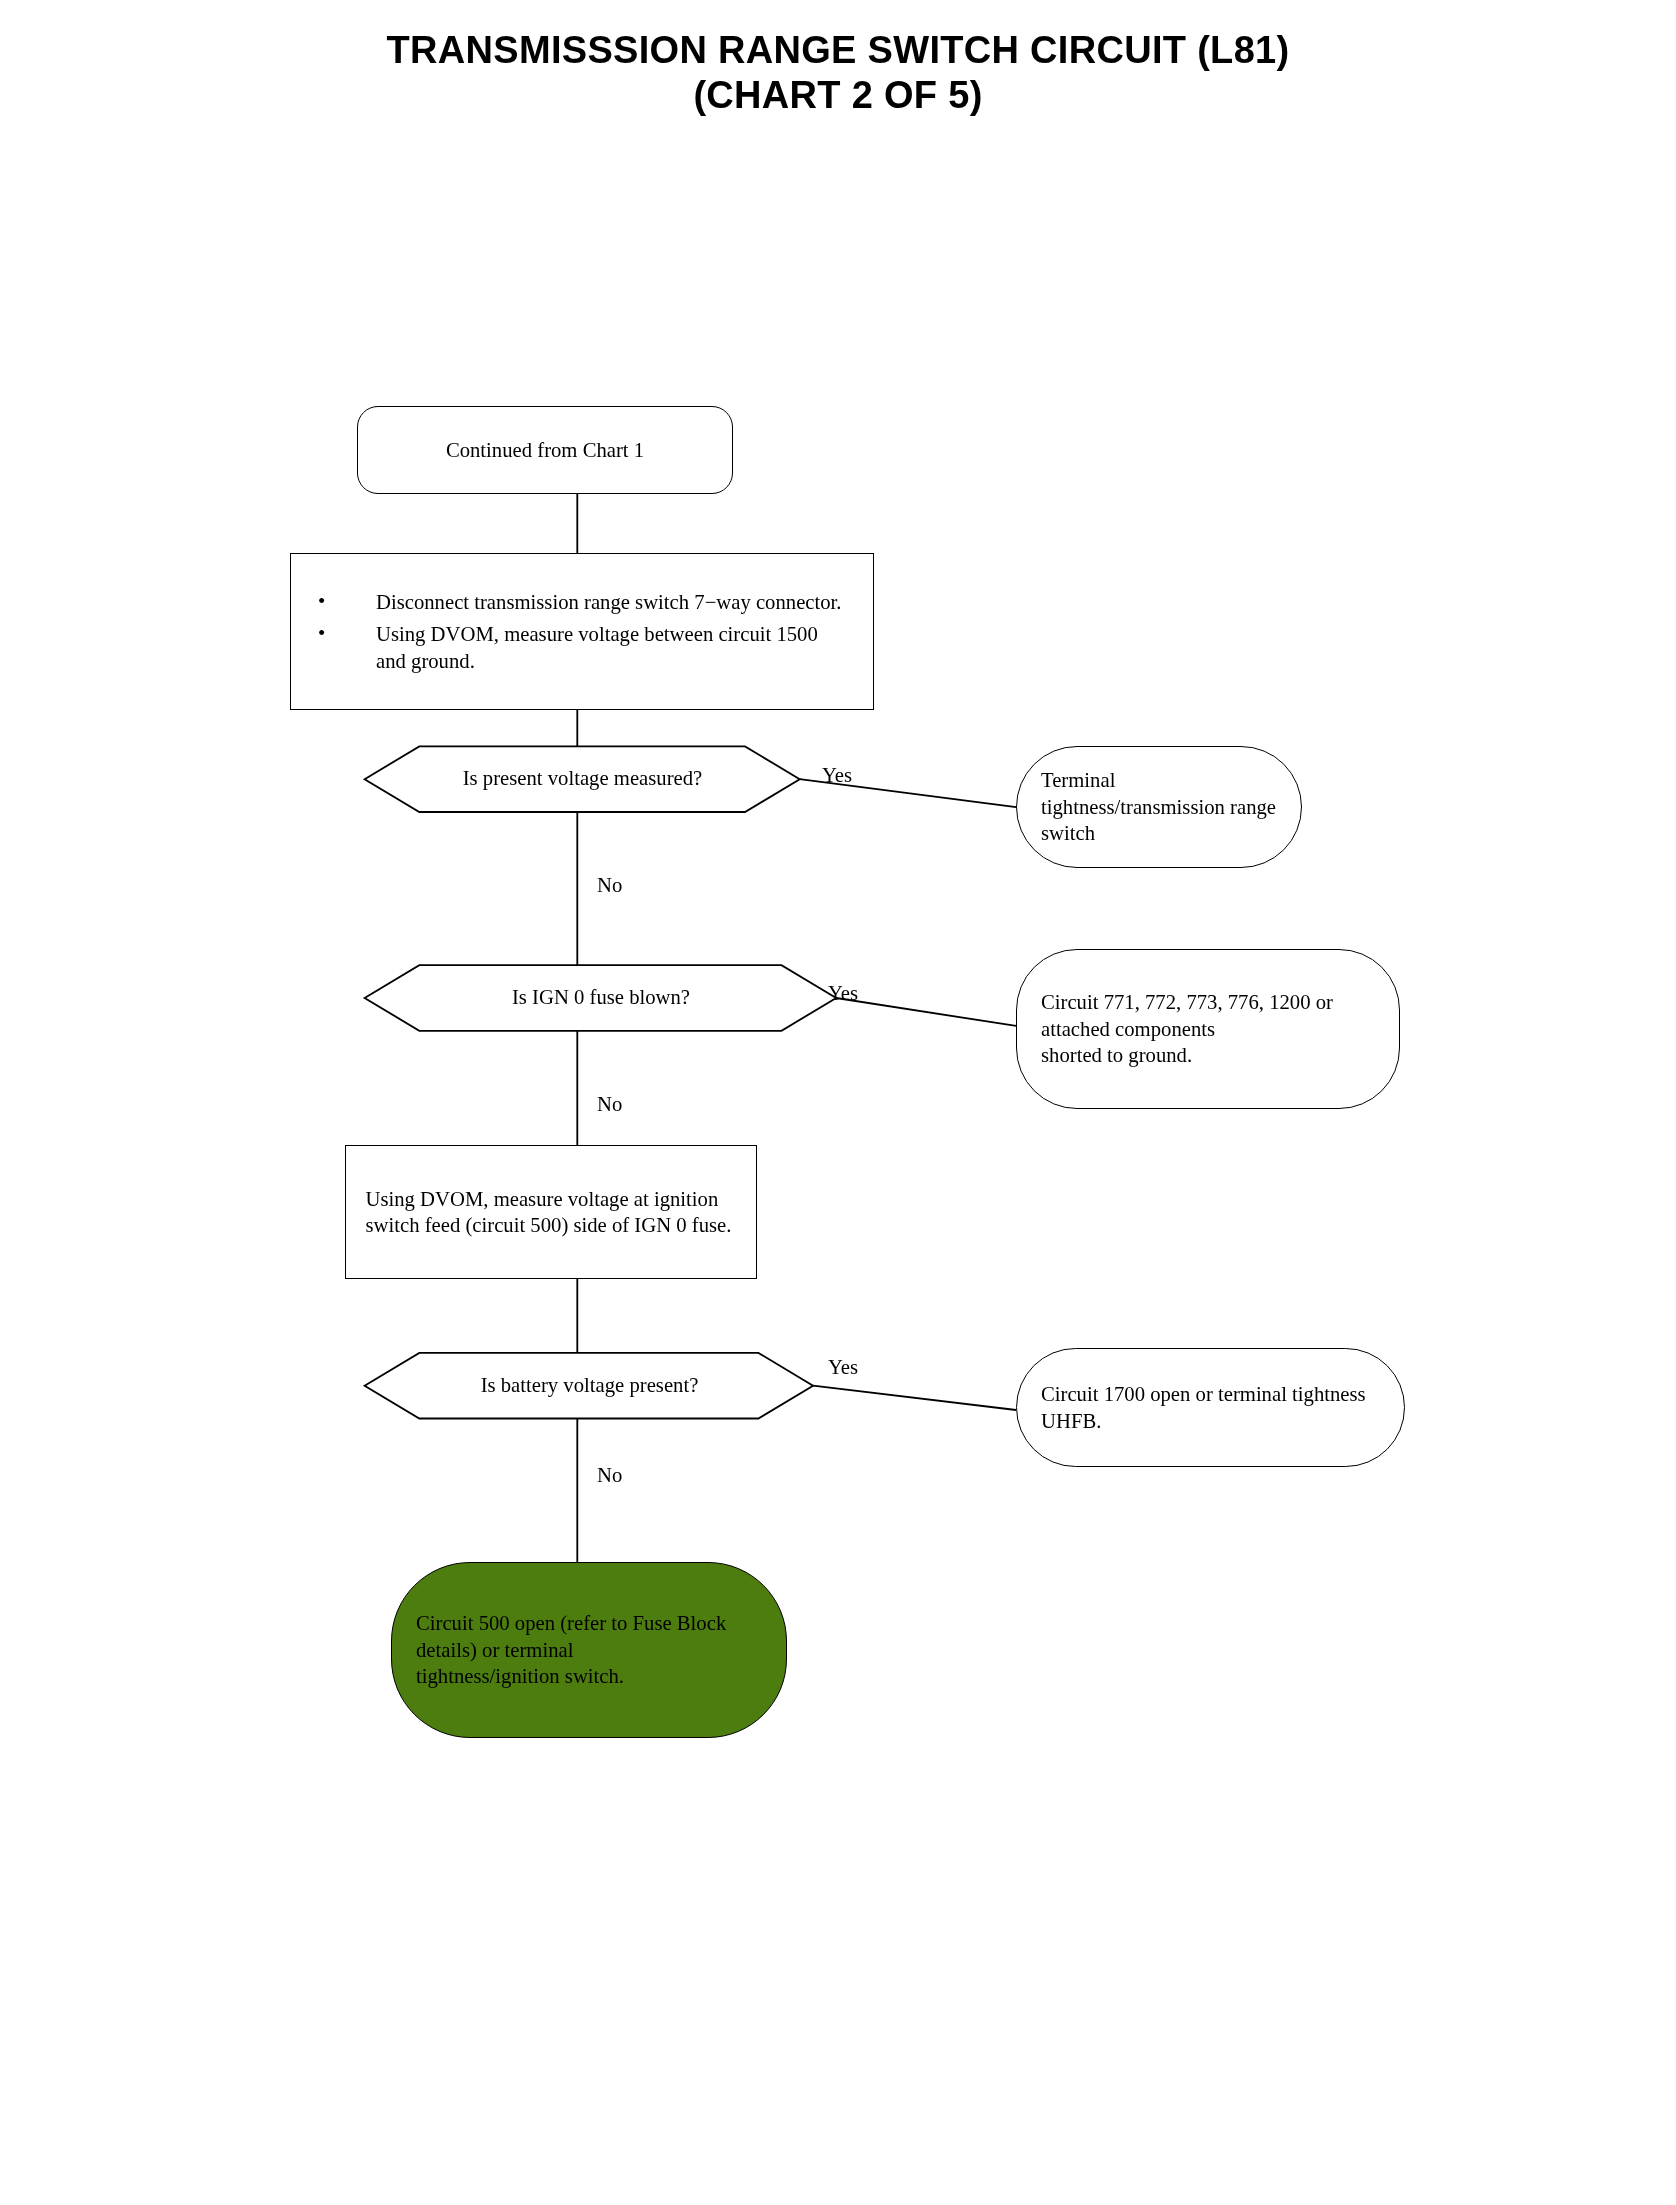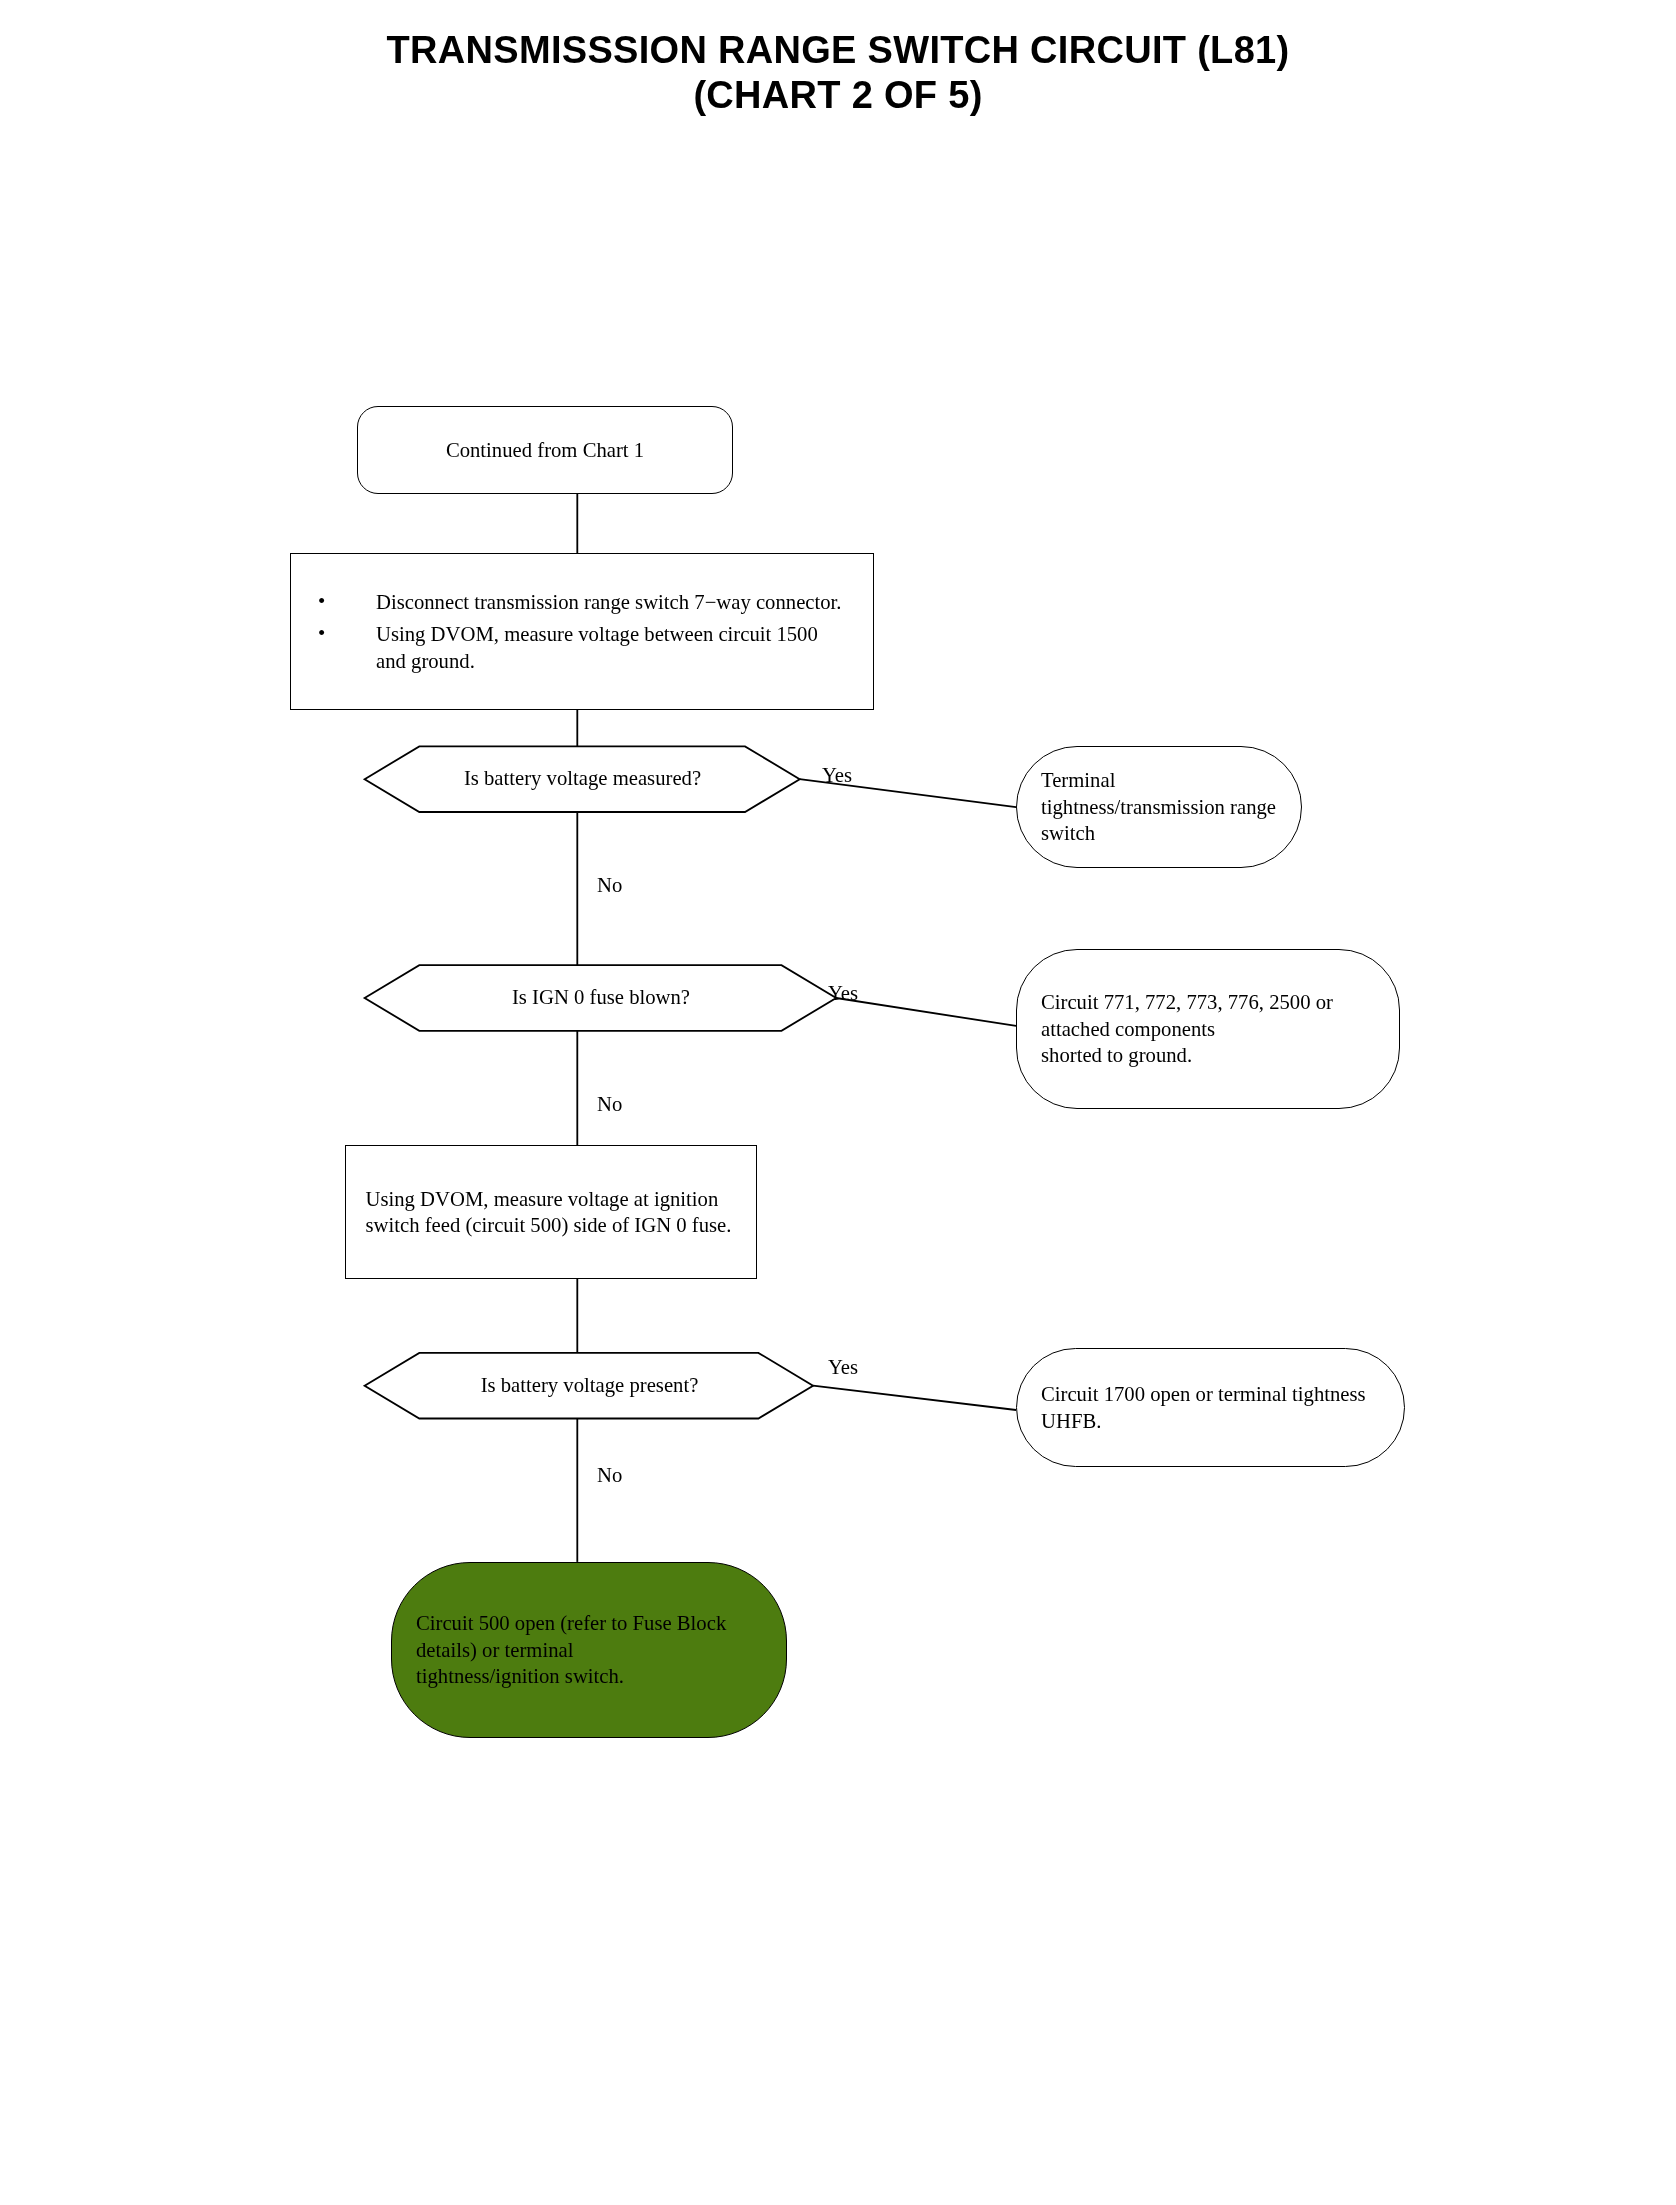--- a/index.html
+++ b/index.html
@@ -165,33 +165,33 @@
   </div>
 
   <div class="node rect-node" style="left:290px; top:553px; width:584px; height:157px;">
     <ul class="bullet-list">
       <li>Disconnect transmission range switch  7−way connector.</li>
       <li>Using DVOM, measure voltage between circuit 1500 and ground.</li>
     </ul>
   </div>
 
   <div class="node hex-node" style="left:365px; top:746px; width:435px; height:66px;">
-    <div class="node-text">Is battery voltage measured?</div>
+    <div class="node-text">Is present voltage measured?</div>
   </div>
 
   <div class="node term-node" style="left:1016px; top:746px; width:286px; height:122px; border:1.8px solid #000000; border-radius:61px; background:#ffffff;">
     <div class="node-text">Terminal tightness/transmission range switch</div>
   </div>
 
   <div class="node hex-node" style="left:365px; top:965px; width:472px; height:66px;">
     <div class="node-text">Is IGN 0 fuse blown?</div>
   </div>
 
   <div class="node term-node" style="left:1016px; top:949px; width:384px; height:160px; border:1.8px solid #000000; border-radius:61px; background:#ffffff; white-space:pre-line;">
-    <div class="node-text" style="white-space:pre-line;">Circuit 771, 772, 773, 776, 2500 or attached components
+    <div class="node-text" style="white-space:pre-line;">Circuit 771, 772, 773, 776, 1200 or attached components
 shorted to ground.</div>
   </div>
 
   <div class="node rect-node rect-pad" style="left:345px; top:1145px; width:412px; height:134px;">
     <div class="node-text">Using DVOM, measure voltage at ignition switch feed (circuit 500) side of IGN 0 fuse.</div>
   </div>
 
   <div class="node hex-node" style="left:365px; top:1353px; width:449px; height:66px;">
     <div class="node-text">Is battery voltage present?</div>
   </div>

